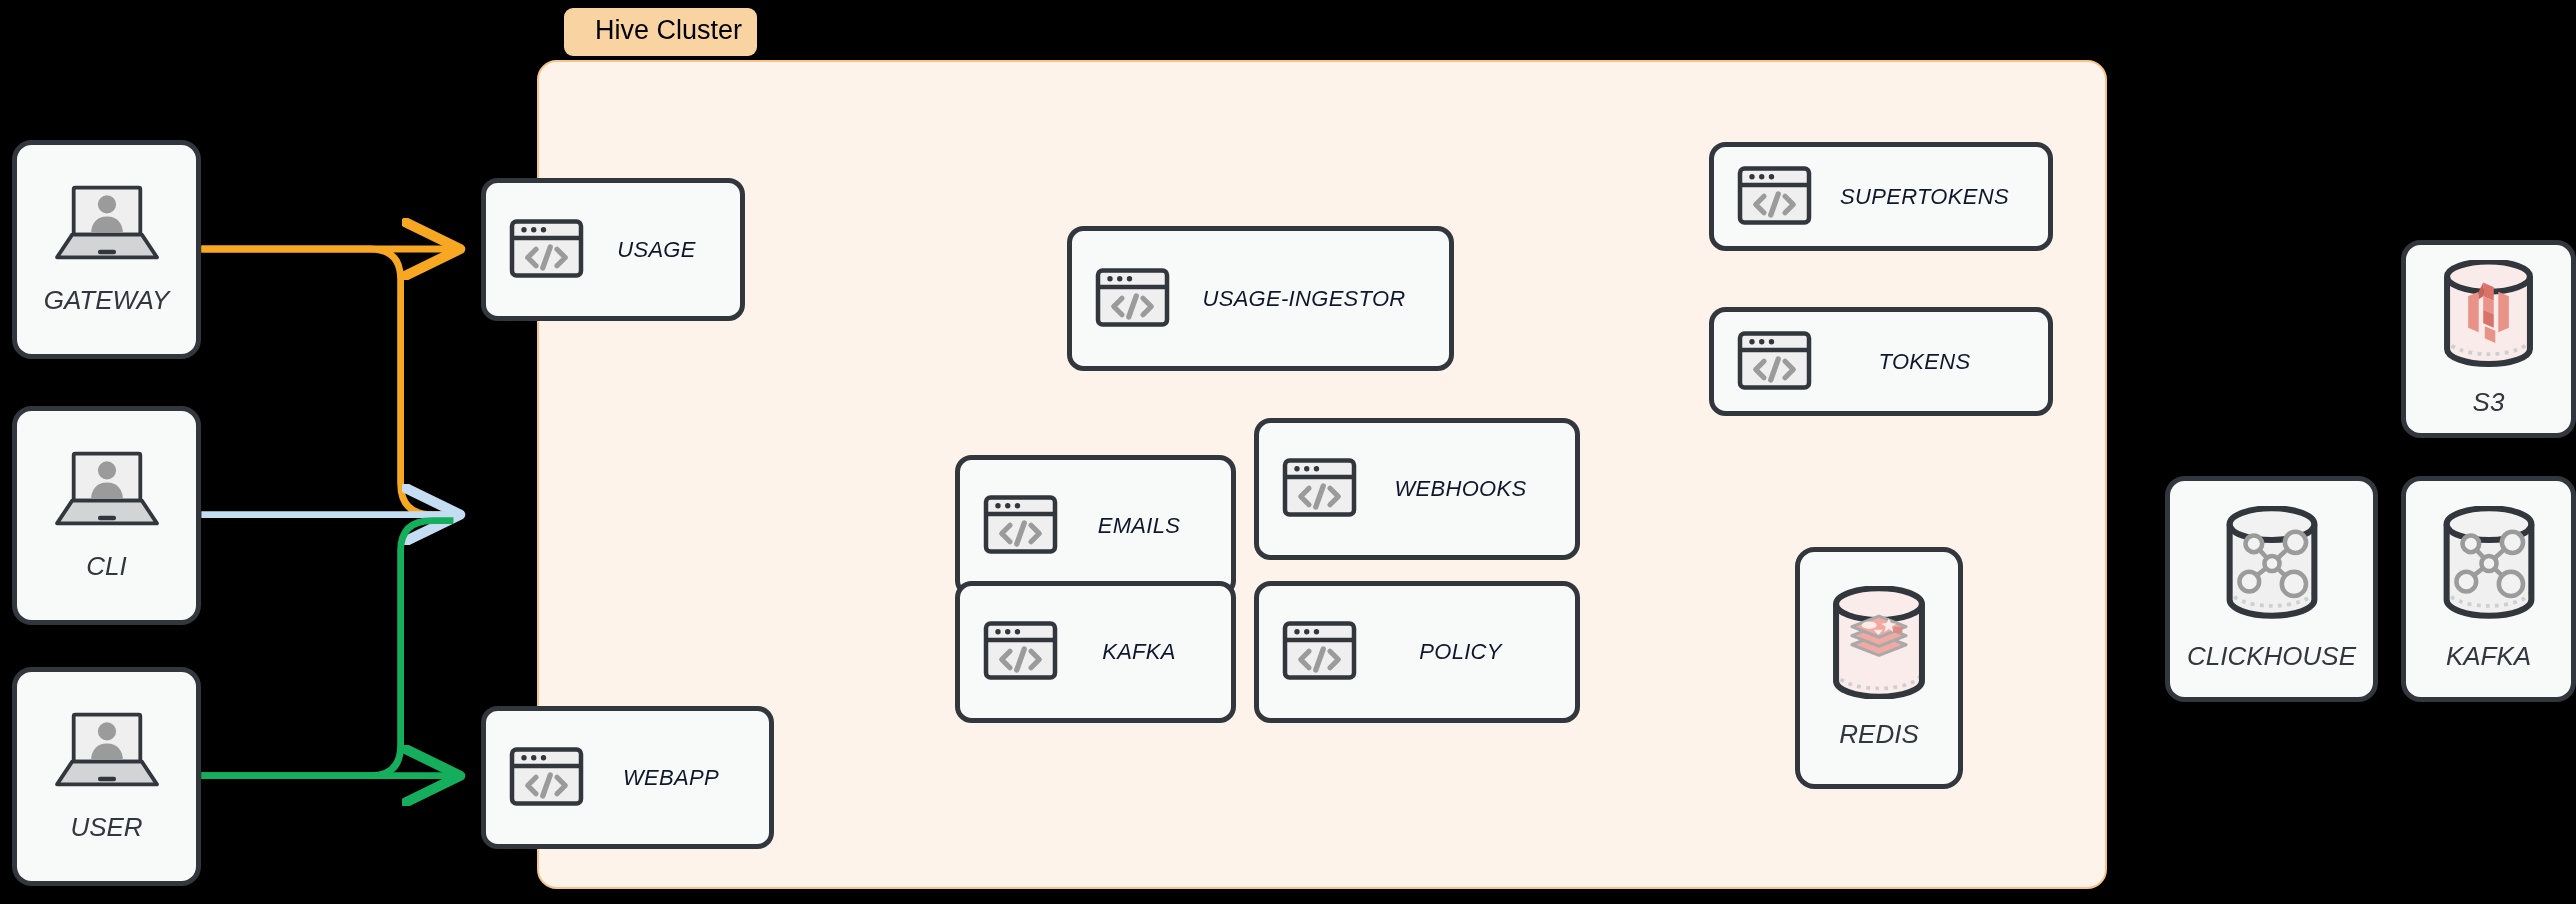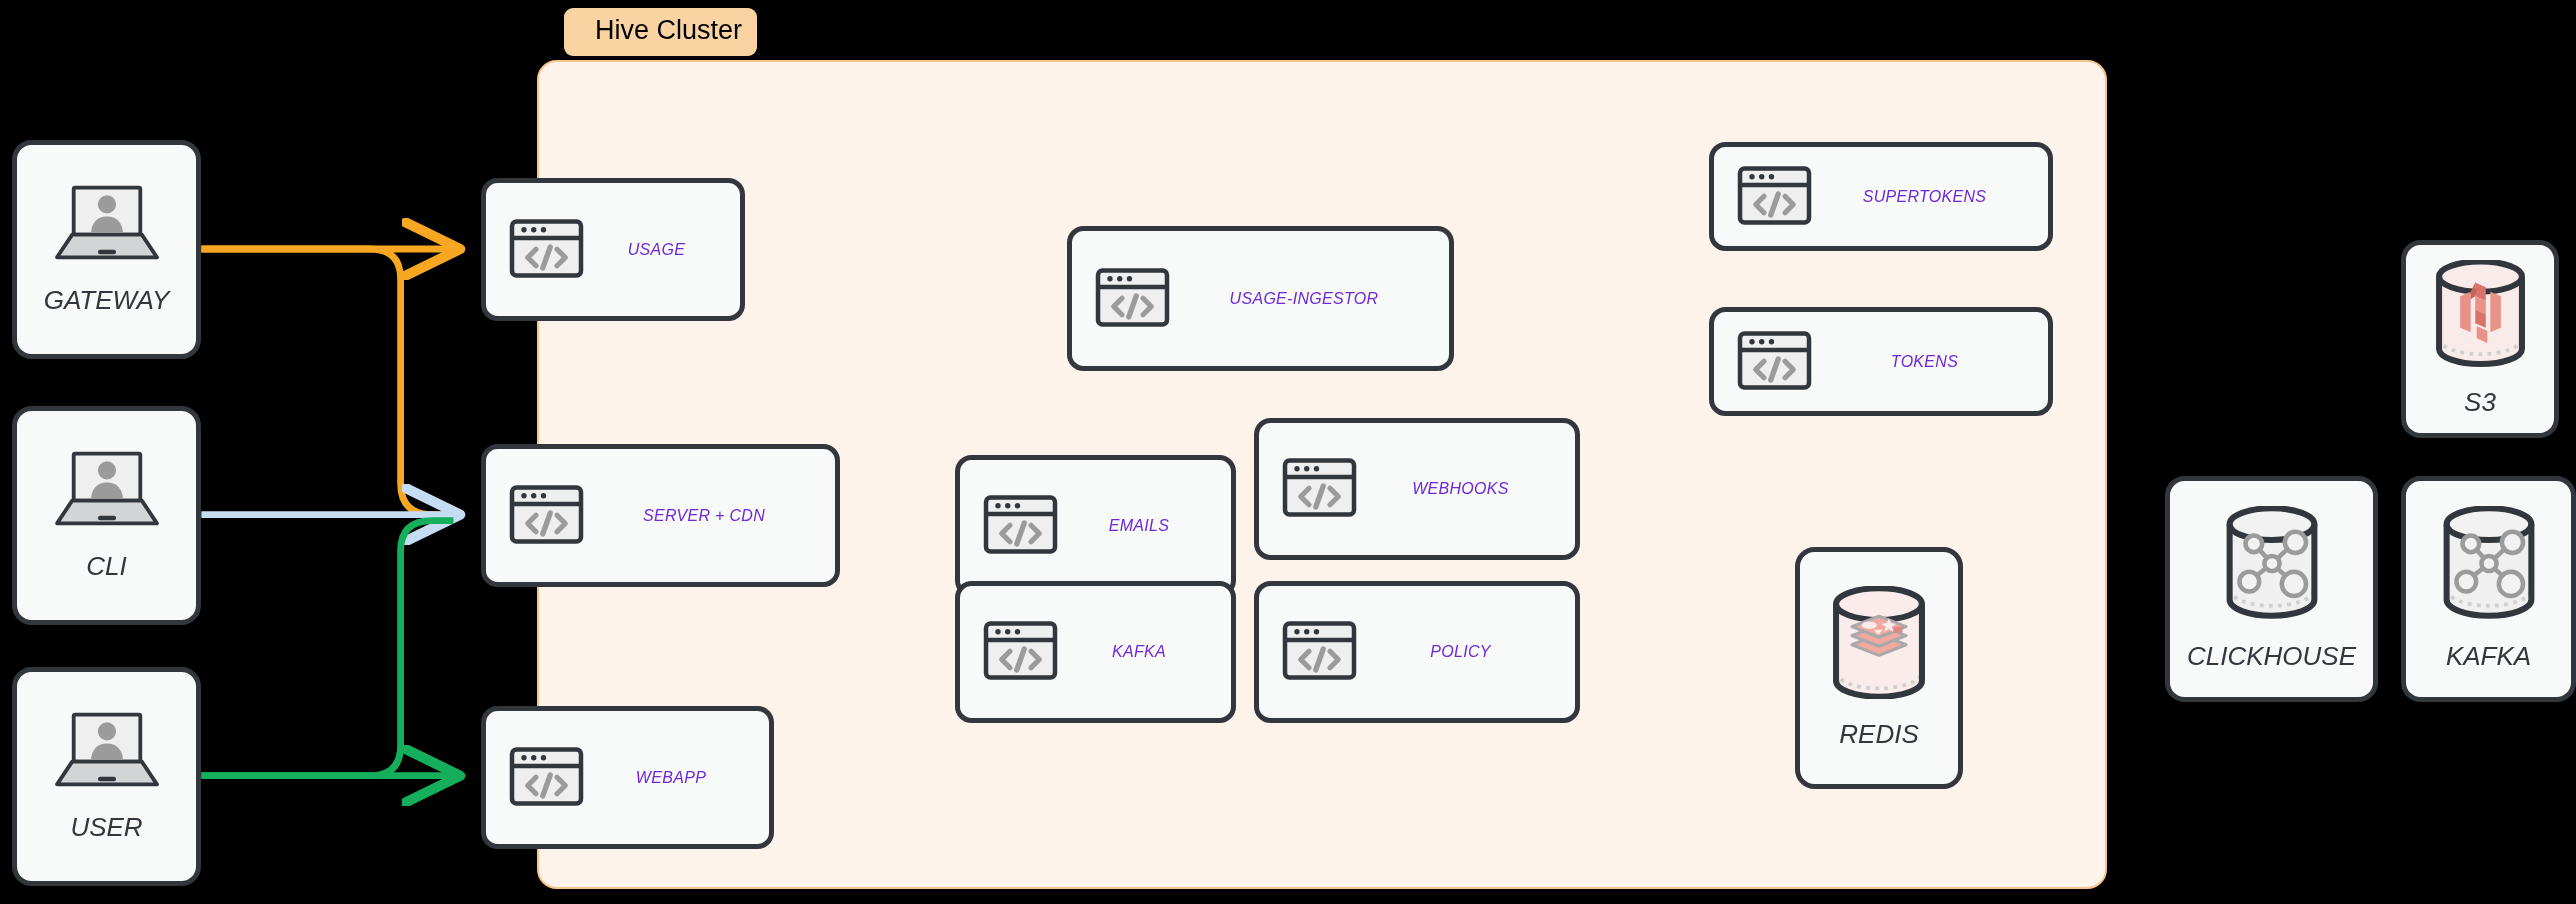--- a/index.html
+++ b/index.html
@@ -43,22 +43,22 @@
   }
   .node.svc{ }
   .node .svc-inner{
     display:flex;align-items:center;width:100%;height:100%;
     padding-left:22.6px;box-sizing:border-box;
   }
   .node .svc-label{
     flex:1;
     text-align:center;
     font-style:italic;
-    font-size:16px;
-    color:#6d28d9;
+    font-size:22px;
+    color:#0f172a;
     letter-spacing:0.3px;
     white-space:nowrap;
     padding-right:10.6px;
   }
 
   
   .node.client{
     flex-direction:column;
     justify-content:center;
     align-items:center;
@@ -182,37 +182,20 @@
           <circle cx="46" cy="25" r="3.6" fill="#32373D"></circle>
           <path d="M36,51 L25,62 L36,73" fill="none" stroke="#9B9B9B" stroke-width="7" stroke-linecap="round" stroke-linejoin="round"></path>
           <path d="M64,51 L75,62 L64,73" fill="none" stroke="#9B9B9B" stroke-width="7" stroke-linecap="round" stroke-linejoin="round"></path>
           <path d="M55,48 L45,76" fill="none" stroke="#9B9B9B" stroke-width="7" stroke-linecap="round"></path>
         </svg>
       </span>
       <span class="svc-label">USAGE</span>
     </div>
   </div>
 
-  <div class="node svc" style="left:481px;top:444px;width:359px;height:143px;">
-    <div class="svc-inner">
-      <span class="icon-browser">
-        <svg width="75" height="75" viewBox="0 0 100 100">
-          <rect x="4" y="14" width="92" height="72" rx="6" fill="#EFEFEF" stroke="#32373D" stroke-width="6"></rect>
-          <path d="M4,36 L96,36" stroke="#32373D" stroke-width="6"></path>
-          <circle cx="20" cy="25" r="3.6" fill="#32373D"></circle>
-          <circle cx="33" cy="25" r="3.6" fill="#32373D"></circle>
-          <circle cx="46" cy="25" r="3.6" fill="#32373D"></circle>
-          <path d="M36,51 L25,62 L36,73" fill="none" stroke="#9B9B9B" stroke-width="7" stroke-linecap="round" stroke-linejoin="round"></path>
-          <path d="M64,51 L75,62 L64,73" fill="none" stroke="#9B9B9B" stroke-width="7" stroke-linecap="round" stroke-linejoin="round"></path>
-          <path d="M55,48 L45,76" fill="none" stroke="#9B9B9B" stroke-width="7" stroke-linecap="round"></path>
-        </svg>
-      </span>
-      <span class="svc-label">SERVER + CDN</span>
-    </div>
-  </div>
 
   <div class="node svc" style="left:481px;top:706px;width:293px;height:143px;">
     <div class="svc-inner">
       <span class="icon-browser">
         <svg width="75" height="75" viewBox="0 0 100 100">
           <rect x="4" y="14" width="92" height="72" rx="6" fill="#EFEFEF" stroke="#32373D" stroke-width="6"></rect>
           <path d="M4,36 L96,36" stroke="#32373D" stroke-width="6"></path>
           <circle cx="20" cy="25" r="3.6" fill="#32373D"></circle>
           <circle cx="33" cy="25" r="3.6" fill="#32373D"></circle>
           <circle cx="46" cy="25" r="3.6" fill="#32373D"></circle>
@@ -366,21 +349,21 @@
           <path d="M82,43 L85,49 L92,50 L86,54 L88,61 L82,57 L76,61 L78,54 L72,50 L79,49 Z" fill="#FDEBE9"></path>
           <path d="M62,58 L74,58 L68,65 Z" fill="#FDEBE9"></path>
           <path d="M88,54 L100,54 L100,62 L88,62 Z" fill="#D98B84"></path>
         </g>
       </svg>
     </span>
     <span class="store-label">REDIS</span>
   </div>
 
 
-  <div class="node store" style="left:2401px;top:240px;width:158px;height:198px;">
+  <div class="node store" style="left:2401px;top:240px;width:175px;height:198px;">
     <span class="icon-db">
       <svg width="101" height="107" viewBox="0 0 134 142">
         <path d="M12,22 L12,118 A55,20 0 0 0 122,118 L122,22 Z" fill="#F9EBEA"></path>
         <path d="M12,32 A55,21 0 0 0 122,32" fill="none" stroke="#CFCFCF" stroke-width="5" stroke-dasharray="5 7" transform="translate(0,72)"></path>
         <ellipse cx="67" cy="22" rx="55" ry="20" fill="#F9EBEA" stroke="#32373D" stroke-width="8"></ellipse>
         <path d="M12,22 L12,118 A55,20 0 0 0 122,118 L122,22" fill="none" stroke="#32373D" stroke-width="8"></path>
         <g>
           <path d="M40,48 L54,42 L54,96 L40,90 Z" fill="#E99288"></path>
           <path d="M80,42 L94,48 L94,90 L80,96 Z" fill="#E99288"></path>
           <path d="M60,30 L74,36 L74,54 L60,48 Z" fill="#D9736A"></path>

